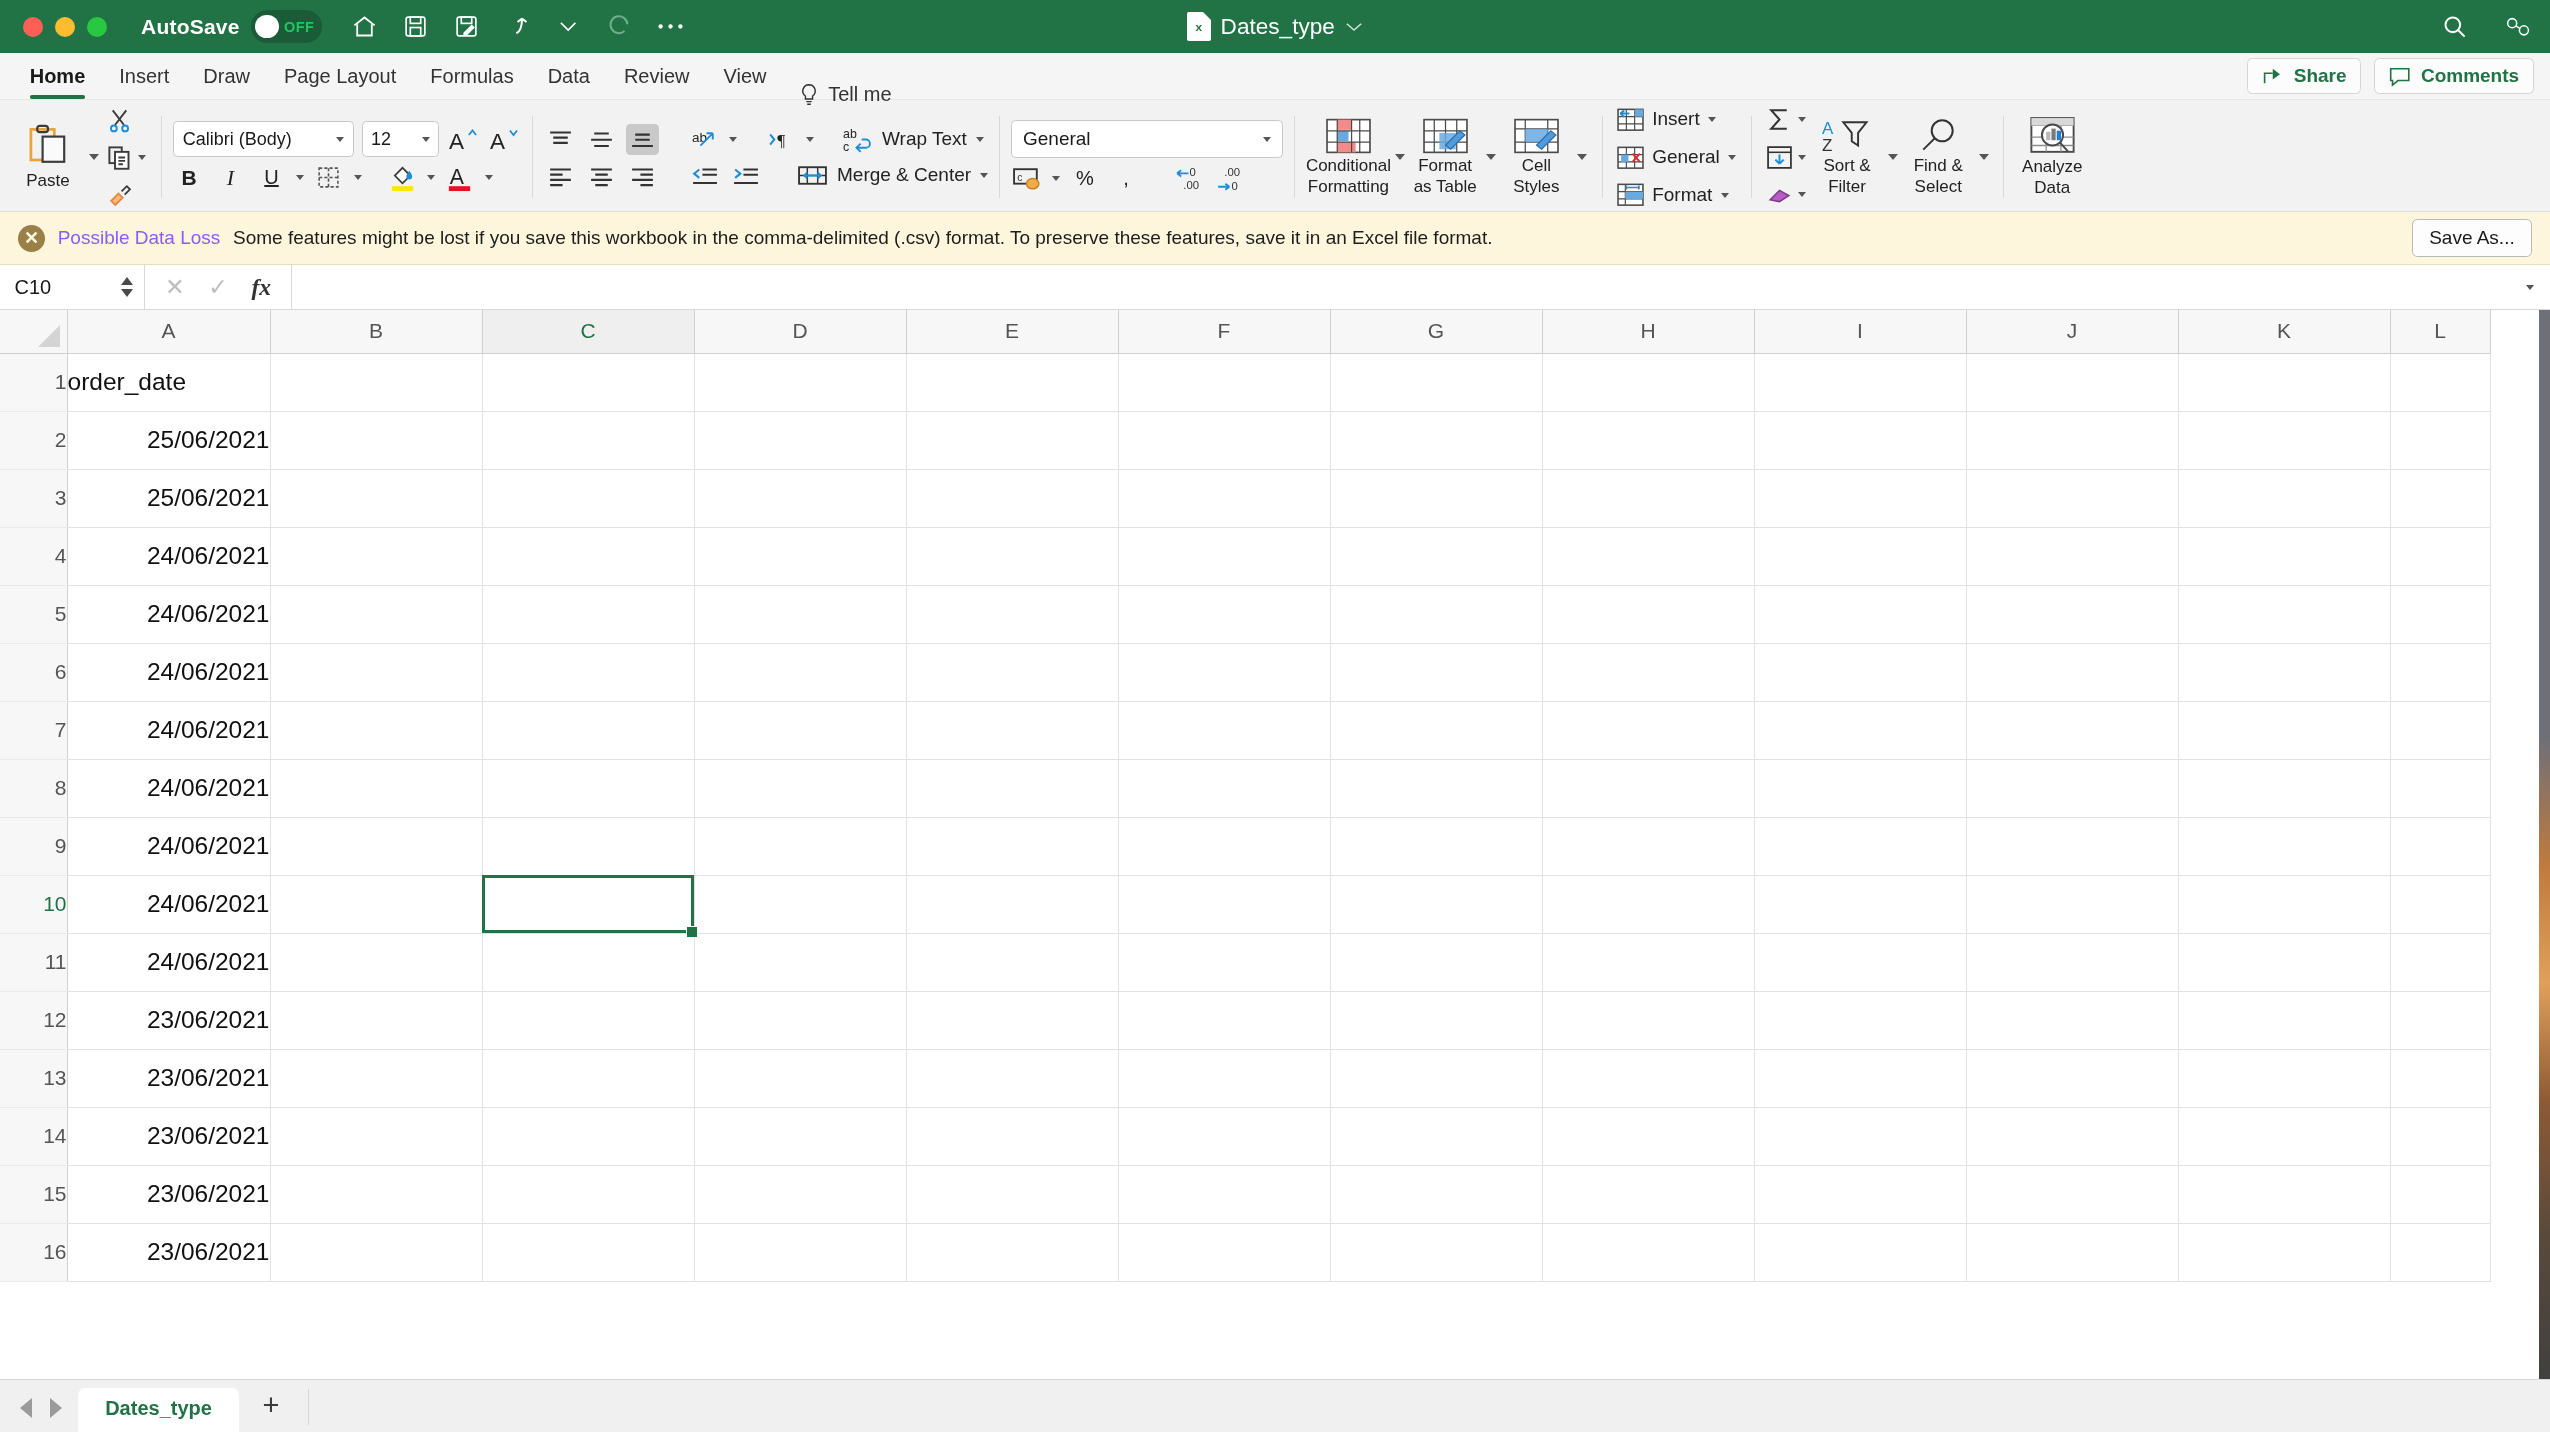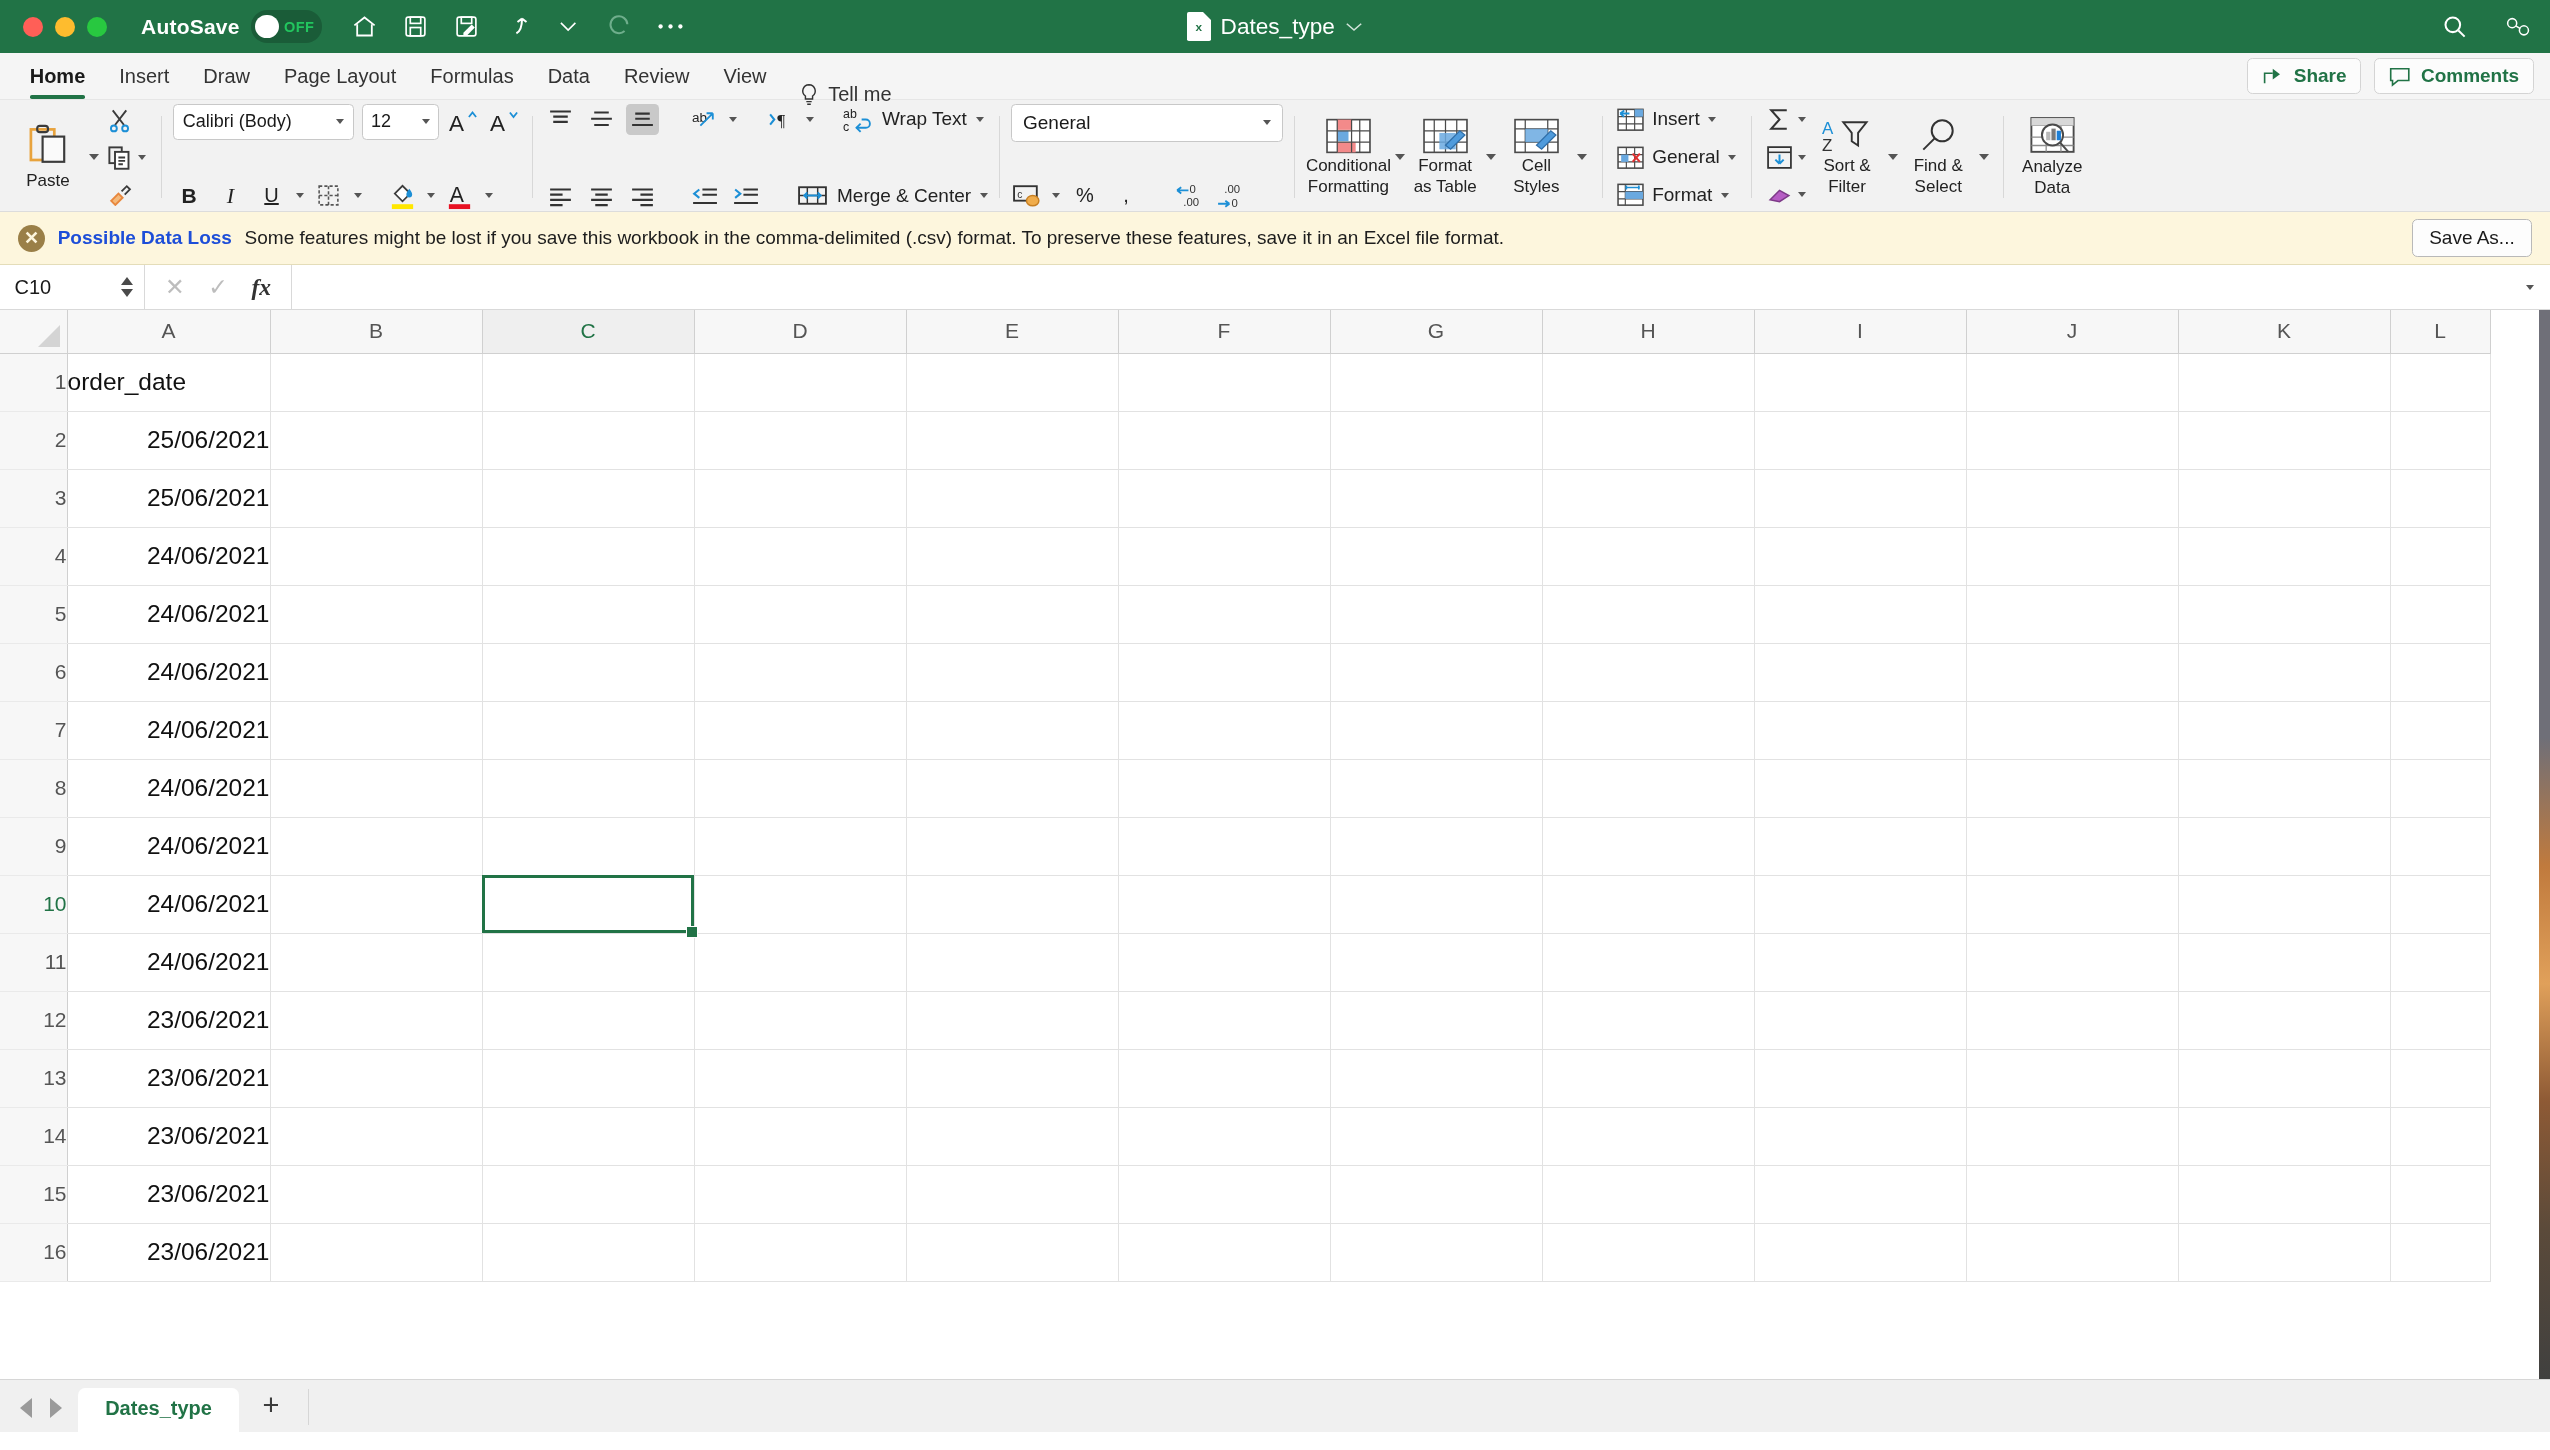--- a/index.html
+++ b/index.html
@@ -70,21 +70,21 @@
   .big-btn {
     display: flex; flex-direction: column; align-items: center; justify-content: center;
     min-width: 74px; gap: 2.7px; font-size: 17px; color: #222;
   }
   .big-btn .lbl { text-align: center; line-height: 1.08; font-size: 17px; }
   .col-icons { display: flex; flex-direction: column; justify-content: center; gap: 3.6px; padding: 0 3.6px;}
   .mini-row { display: flex; align-items: center; gap: 5.4px; height: 33px; }
   .caret { width: 0; height: 0; border-left: 5.4px solid transparent; border-right: 5.4px solid transparent;
            border-top: 6.3px solid #555; }
   .caret.sm { border-left-width: 4.5px; border-right-width: 4.5px; border-top-width: 5.4px; }
-  .two-rows { display: flex; flex-direction: column; justify-content: space-between; gap: 5px; }
+  .two-rows { display: flex; flex-direction: column; justify-content: center; gap: 5px; }
   .r1, .r2 { display: flex; align-items: center; gap: 8.2px; }
   .fontname {
     width: 181px; height: 36px; background: #fff; border: 0.9px solid #c8c8c8; border-radius: 4.5px;
     display: flex; align-items: center; justify-content: space-between; padding: 0 9px; font-size: 18px; color: #1a1a1a;
   }
   .fontsize {
     width: 77px; height: 36px; background: #fff; border: 0.9px solid #c8c8c8; border-radius: 4.5px;
     display: flex; align-items: center; justify-content: space-between; padding: 0 8.2px; font-size: 18px; color: #1a1a1a;
   }
   .numfmt {
@@ -100,21 +100,21 @@
 
   
   .warnbar {
     height: 53px; background: #fdf6dd; display: flex; align-items: center; gap: 12.7px;
     padding: 0 18px; border-bottom: 0.9px solid #e4ddb9;
   }
   .warn-x {
     width: 27px; height: 27px; border-radius: 50%; background: #9a7f47; color: #fdf6dd;
     display: flex; align-items: center; justify-content: center; font-size: 18px; font-weight: bold; flex:none;
   }
-  .warn-strong { font-size: 19px; font-weight: bold; color: #1d4ed8; }
+  .warn-strong { font-size: 19px; font-weight: normal; color: #8b5cf6; }
   .warn-text { font-size: 19px; color: #1d1d1d; }
   .save-as {
     margin-left: auto; border: 0.9px solid #b9b9b9; background: #fdfdfd; border-radius: 5.4px;
     padding: 7.2px 16.3px; font-size: 19px; color: #1a1a1a;
   }
 
   
   .formulabar { height: 45px; display: flex; align-items: stretch; border-bottom: 0.9px solid #d9d9d9; background:#fff;}
   .namebox {
     width: 145px; display: flex; align-items: center; justify-content: space-between;

